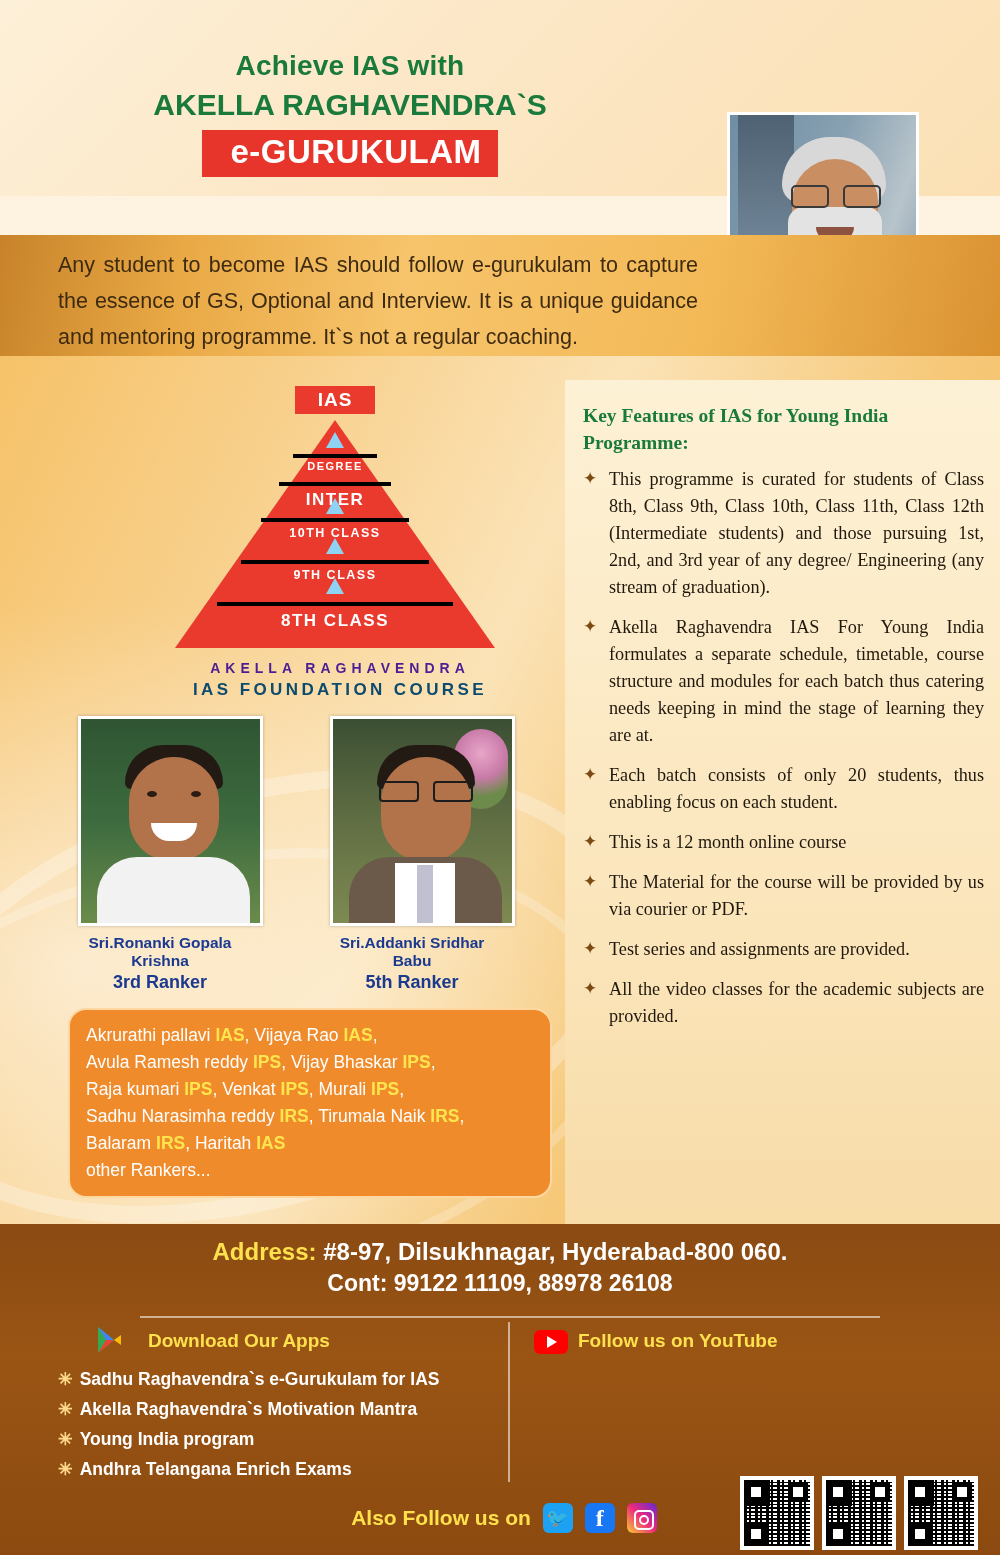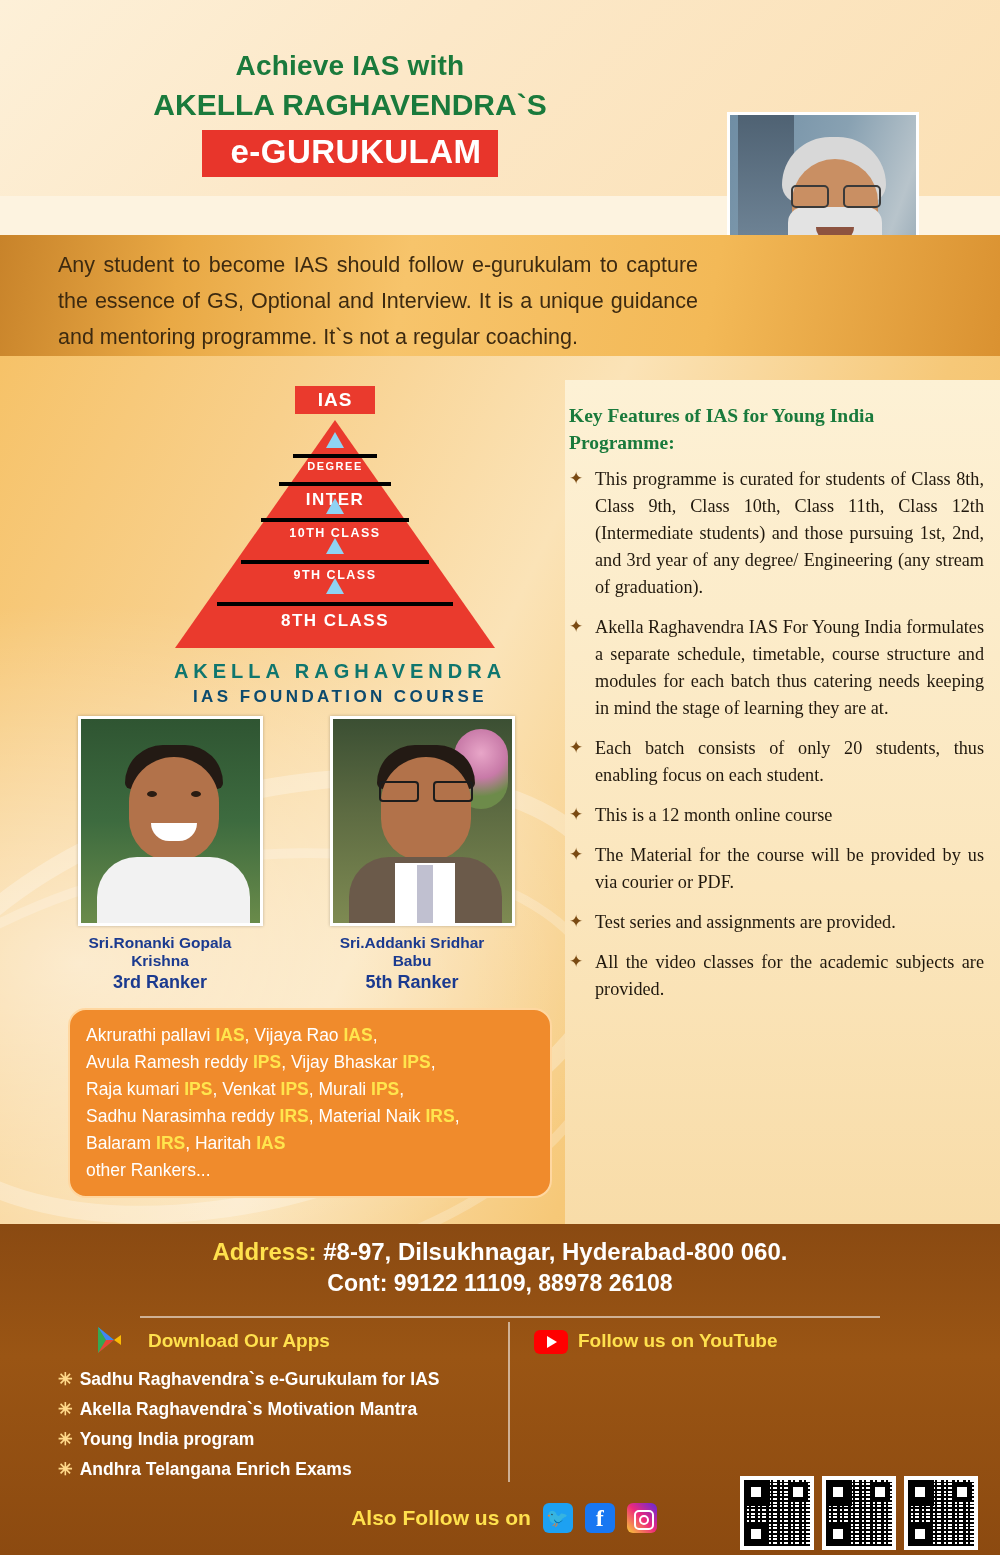--- a/index.html
+++ b/index.html
@@ -131,21 +131,21 @@
   }
   .pyr-sep { position:absolute; background:#000; height:4px; }
   .pyr-arrow {
     position:absolute; width:0;height:0;
     border-left:9px solid transparent;border-right:9px solid transparent;
     border-bottom:16px solid #8fd3f4;
   }
   .found {
     position:absolute; top: 660px; left: 110px; width: 460px; text-align:center;
   }
-  .found-1 { font-size:20px; font-weight:bold; letter-spacing:5px; color:#0f766e; }
+  .found-1 { font-size:14px; font-weight:bold; letter-spacing:5px; color:#4c1d95; }
   .found-2 { font-size:17px; font-weight:bold; letter-spacing:3.4px; color:#0c4a6e; margin-top:4px;}
 
   
   .rank-wrap { position:absolute; top:716px; left:78px; width:470px; height:280px; }
   .rank {
     position:absolute; width:164px;
   }
   .rank .frame {
     width:185px; height:210px; border:3px solid #ffffff; overflow:hidden; position:relative;
     box-shadow: 0 0 3px rgba(0,0,0,.25);
@@ -179,21 +179,21 @@
   }
   .names-box .row {
     font-size:17.5px; line-height:27px; color:#ffffff; white-space:nowrap;
   }
   .names-box .row b { color:#ffe54d; }
 
   
   .features {
     position:absolute; top:380px; left:565px; width:435px; height:844px;
     background: linear-gradient(180deg,#fdf1d5 0%, #fbe6bd 60%, #f8dca8 100%);
-    padding: 22px 16px 10px 4px;
+    padding: 22px 16px 10px 18px;
   }
   .feat-title {
     font-family:"Liberation Serif", serif;
     font-size:19.5px; font-weight:bold; color:#1a7a3c; line-height:27px;
     margin-bottom:10px;
   }
   .feat-item { display:flex; margin-bottom:13px; }
   .feat-bullet { color:#7a4a12; font-size:17px; width:26px; flex:0 0 26px; padding-top:2px; }
   .feat-text {
     font-family:"Liberation Serif", serif;
@@ -362,21 +362,21 @@
       </div>
       <div class="rank-name">Sri.Addanki Sridhar Babu</div>
       <div class="rank-sub">5th Ranker</div>
     </div>
   </div>
 
   <div class="names-box" id="names-box">
       <div class="row"><span>Akrurathi pallavi </span><b>IAS</b><span>, Vijaya Rao </span><b>IAS</b><span>,</span></div>
       <div class="row"><span>Avula Ramesh reddy </span><b>IPS</b><span>, Vijay Bhaskar </span><b>IPS</b><span>,</span></div>
       <div class="row"><span>Raja kumari </span><b>IPS</b><span>, Venkat </span><b>IPS</b><span>, Murali </span><b>IPS</b><span>,</span></div>
-      <div class="row"><span>Sadhu Narasimha reddy </span><b>IRS</b><span>, Material Naik </span><b>IRS</b><span>,</span></div>
+      <div class="row"><span>Sadhu Narasimha reddy </span><b>IRS</b><span>, Tirumala Naik </span><b>IRS</b><span>,</span></div>
       <div class="row"><span>Balaram </span><b>IRS</b><span>, Haritah </span><b>IAS</b></div>
       <div class="row"><span>other Rankers...</span></div>
     </div>
 
   <div class="features">
     <div class="feat-title">Key Features of IAS for Young India Programme:</div>
     <div id="feature-list">
         <div class="feat-item">
           <div class="feat-bullet">✦</div>
           <div class="feat-text">This programme is curated for students of Class 8th, Class 9th, Class 10th, Class 11th, Class 12th (Intermediate students) and those pursuing 1st, 2nd, and 3rd year of any degree/ Engineering (any stream of graduation).</div>

